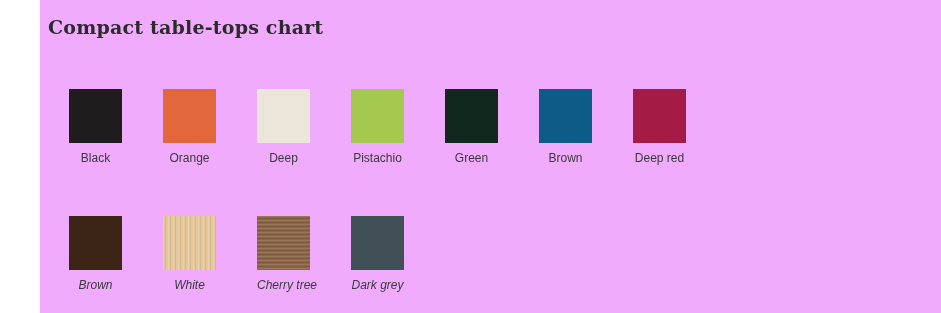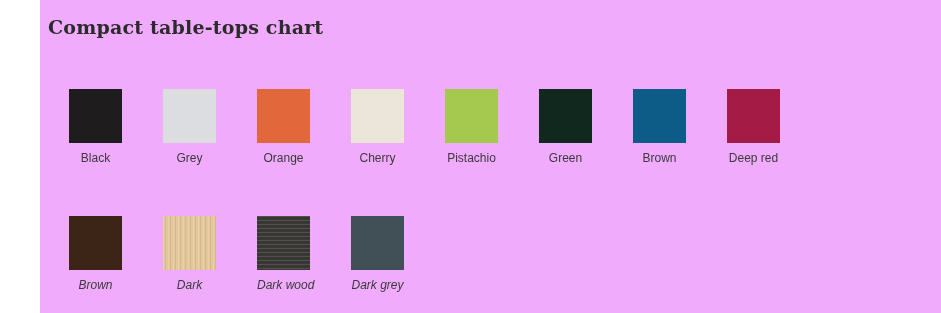--- a/index.html
+++ b/index.html
@@ -117,30 +117,26 @@
 
   <div class="page-title">Compact table-tops chart</div>
 
   <div class="swatch-grid">
     <div class="swatch-row row-1">
         <div class="swatch-cell">
           <div class="swatch-chip" style="background: rgb(30, 28, 29);"></div>
           <div class="swatch-label">Black</div>
         </div>
         <div class="swatch-cell">
-          <div class="swatch-chip" style="background: rgb(219, 221, 224);"></div>
-          <div class="swatch-label">Grey</div>
-        </div>
-        <div class="swatch-cell">
           <div class="swatch-chip" style="background: rgb(226, 104, 60);"></div>
           <div class="swatch-label">Orange</div>
         </div>
         <div class="swatch-cell">
           <div class="swatch-chip" style="background: rgb(235, 229, 218);"></div>
-          <div class="swatch-label">Cherry</div>
+          <div class="swatch-label">Deep</div>
         </div>
         <div class="swatch-cell">
           <div class="swatch-chip" style="background: rgb(164, 201, 78);"></div>
           <div class="swatch-label">Pistachio</div>
         </div>
         <div class="swatch-cell">
           <div class="swatch-chip" style="background: rgb(17, 40, 31);"></div>
           <div class="swatch-label">Green</div>
         </div>
         <div class="swatch-cell">
@@ -152,25 +148,25 @@
           <div class="swatch-label">Deep red</div>
         </div>
       </div>
     <div class="swatch-row row-2">
         <div class="swatch-cell">
           <div class="swatch-chip" style="background: rgb(60, 36, 23);"></div>
           <div class="swatch-label">Brown</div>
         </div>
         <div class="swatch-cell">
           <div class="swatch-chip grain-vertical" style="background: rgb(228, 199, 155);"></div>
-          <div class="swatch-label">Dark</div>
+          <div class="swatch-label">White</div>
         </div>
         <div class="swatch-cell">
-          <div class="swatch-chip grain-horizontal" style="background: rgb(59, 57, 54);"></div>
-          <div class="swatch-label">Dark wood</div>
+          <div class="swatch-chip grain-horizontal" style="background: rgb(141, 101, 70);"></div>
+          <div class="swatch-label">Cherry tree</div>
         </div>
         <div class="swatch-cell">
           <div class="swatch-chip" style="background: rgb(65, 79, 87);"></div>
           <div class="swatch-label">Dark grey</div>
         </div>
       </div>
   </div>
 
 </div>
 

